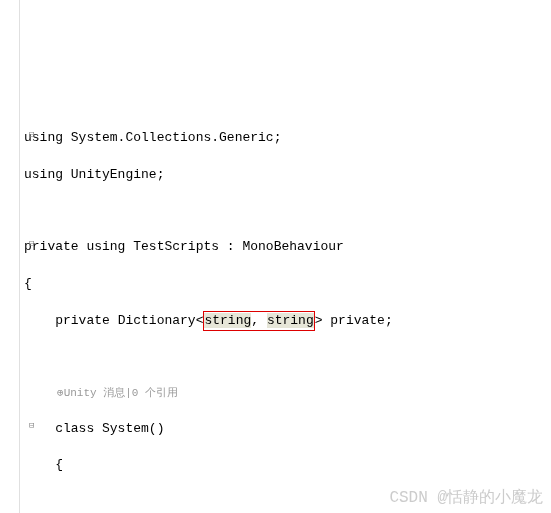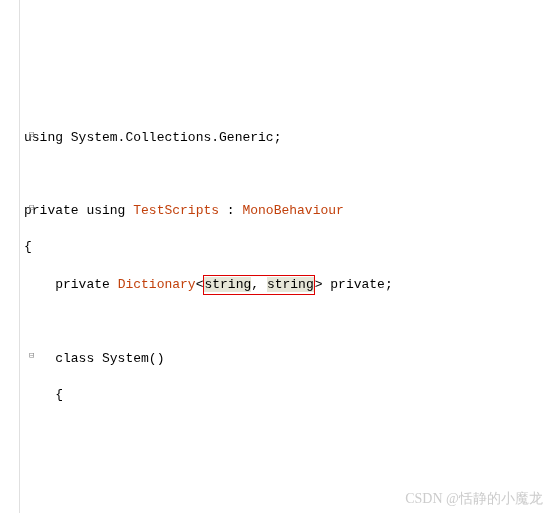--- a/index.html
+++ b/index.html
@@ -22,21 +22,21 @@
       width: 20px;
       background: #fff;
       border-right: 1px solid #e0e0e0;
     }
     .code-area {
       padding-left: 24px;
       padding-top: 2px;
       position: relative;
     }
     .kw { color: #000000; }
-    .cls { color: #c2410c; }
+    .cls { color: #000000; }
     .ref { color: #999; font-size: 11px; }
     .hlbox {
       border: 1px solid #d00;
       display: inline-block;
       text-align: center;
     }
     .hl {
       background: #e6e6d8;
     }
     .fold {
@@ -45,38 +45,40 @@
       font-size: 9px;
       color: #888;
       cursor: pointer;
     }
     .line { position: relative; }
     .watermark {
       position: absolute;
       bottom: 4px;
       right: 8px;
       color: #ccc;
-      font-size: 14px;
-      font-family: Liberation Serif, serif;
+      font-size: 16px;
+      font-family: Liberation Mono, monospace;
     }
   </style>
 </head>
 <body>
 
 
 
 <div class="gutter"></div>
 
 <div class="code-area">
 <div class="line"><span class="fold">⊟</span><span class="kw">using</span><span> System.Collections.Generic;</span></div>
+<div class="line"><span class="kw">using</span><span> UnityEngine;</span></div>
 <div class="line"> </div>
 <div class="line"><span class="fold">⊟</span><span class="kw">private</span><span class="kw"> using</span><span class="cls"> TestScripts</span><span> : </span><span class="cls">MonoBehaviour</span></div>
 <div class="line"><span>{</span></div>
 <div class="line"><span class="kw">    private</span><span class="cls"> Dictionary</span>&lt;<span class="hlbox"><span class="kw hl">string</span><span>, </span><span class="kw hl">string</span></span>&gt;<span> private;</span></div>
 <div class="line"> </div>
+<div class="line ref"><span>     ⊕Unity 消息|0 个引用</span></div>
 <div class="line"><span class="fold">⊟</span><span class="kw">    class</span><span> System()</span></div>
 <div class="line"><span>    {</span></div>
 
 
 
 
 
 
 
 

